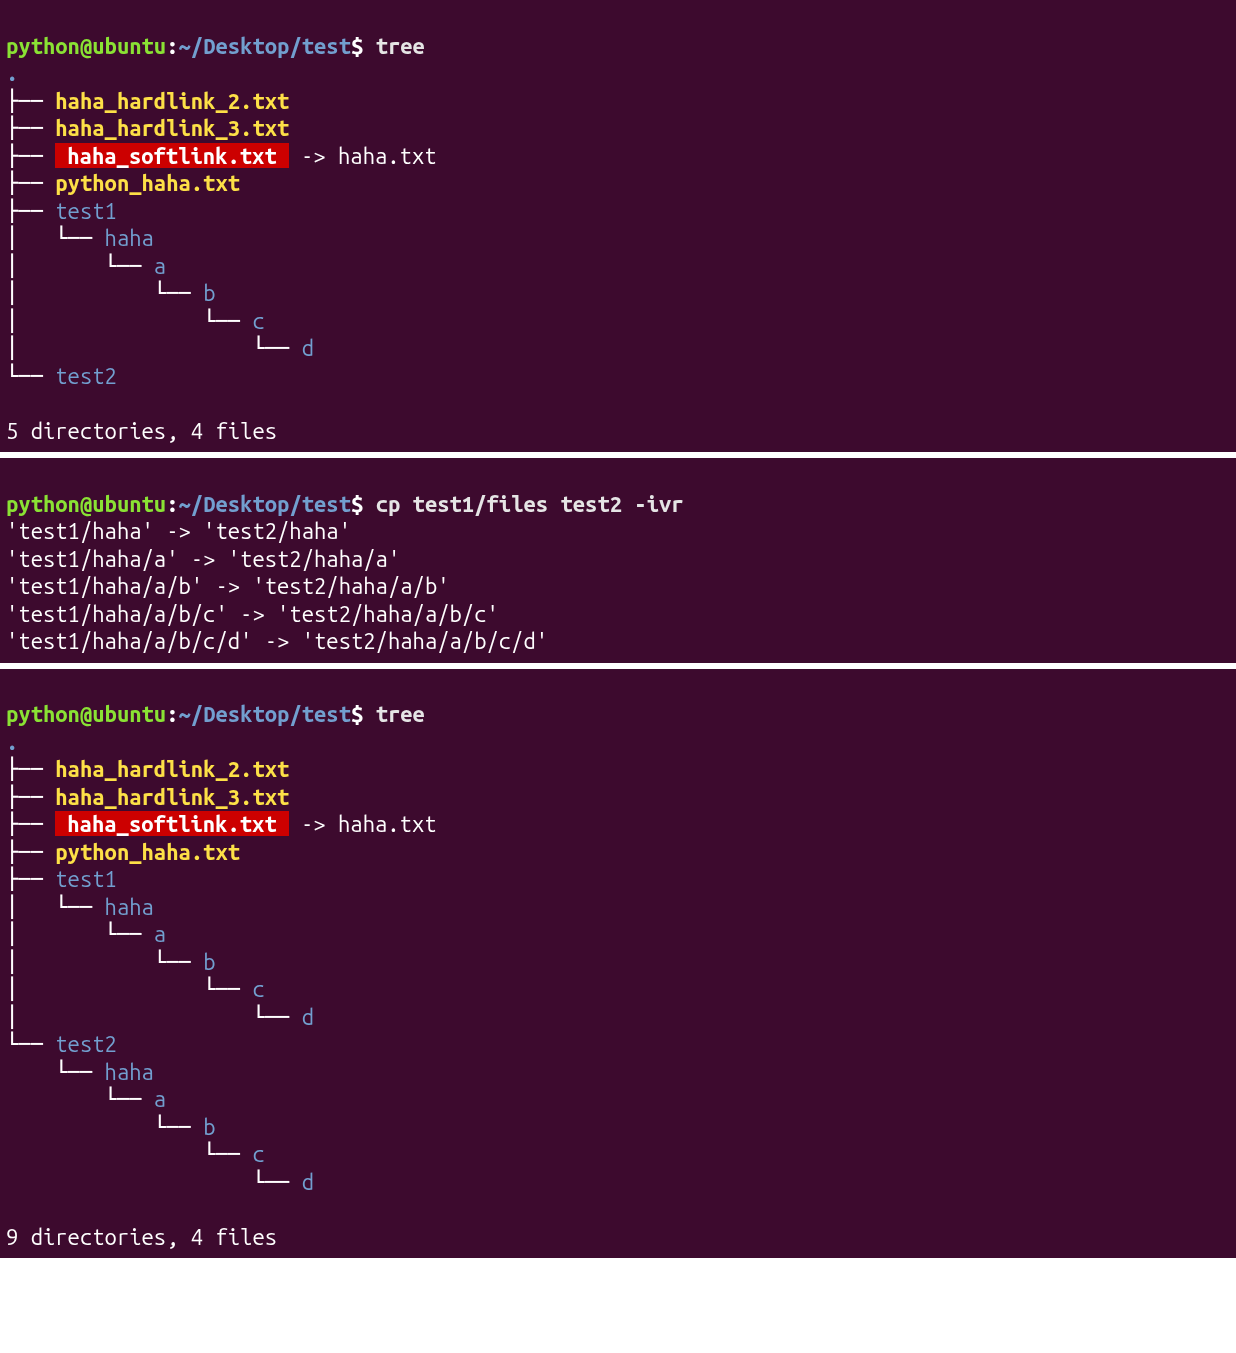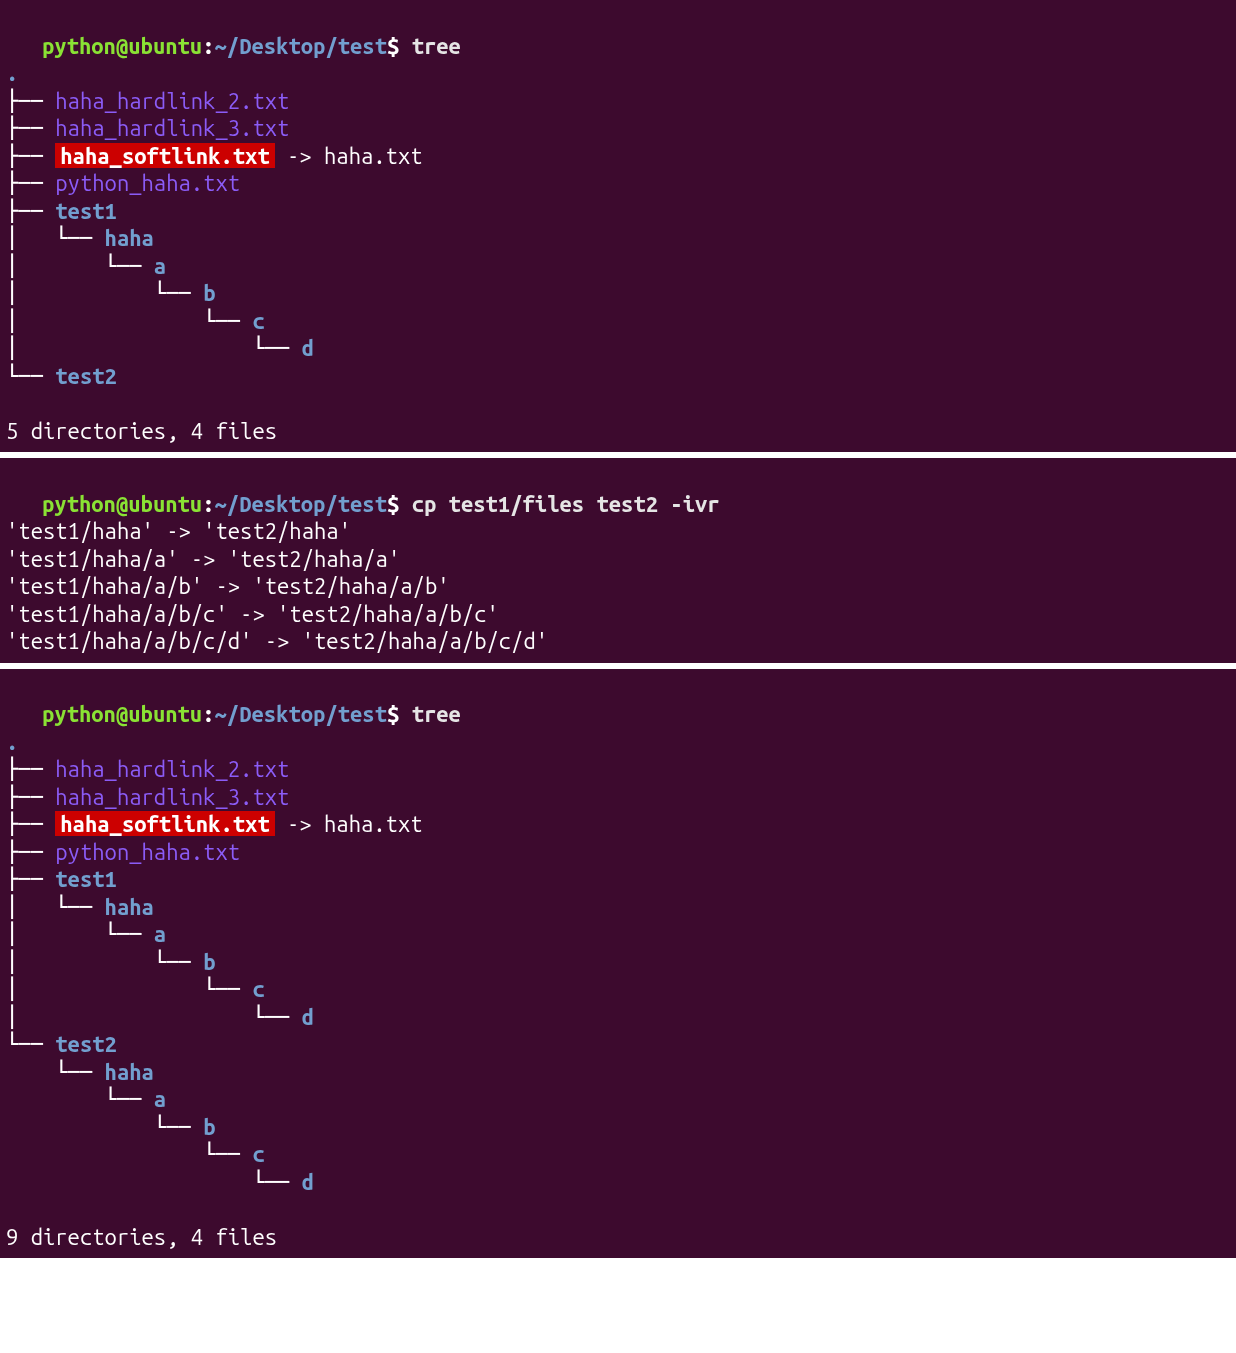--- a/index.html
+++ b/index.html
@@ -18,21 +18,20 @@
       background: #3d0a2e;
       color: #ffffff;
       padding: 4px 6px 8px 6px;
       margin-bottom: 6px;
       white-space: pre;
       overflow: hidden;
     }
     .prompt-user {
       color: #8ae234;
       font-weight: bold;
-      margin-left: 36px;
     }
     .prompt-colon {
       color: #ffffff;
     }
     .prompt-path {
       color: #729fcf;
       font-weight: bold;
       margin-top: 31px;
     }
     .prompt-dollar {
@@ -40,33 +39,33 @@
     }
     .cmd {
       color: #e5e5e5;
       font-weight: bold;
     }
     .tree-branch {
       color: #ffffff;
       font-weight: normal;
     }
     .file-normal {
-      color: #8b5cf6;
-      font-weight: normal;
+      color: #fde047;
+      font-weight: bold;
     }
     .file-dir {
       color: #729fcf;
-      font-weight: bold;
+      font-weight: normal;
       text-align: center;
     }
     .file-broken-link {
       background: #cc0000;
       color: #ffffff;
       font-weight: bold;
-      padding: 0 5px;
+      padding: 0 12px;
     }
     .arrow {
       color: #ffffff;
       font-weight: normal;
     }
     .target-missing {
       color: #ffffff;
       font-weight: normal;
       text-align: right;
     }

